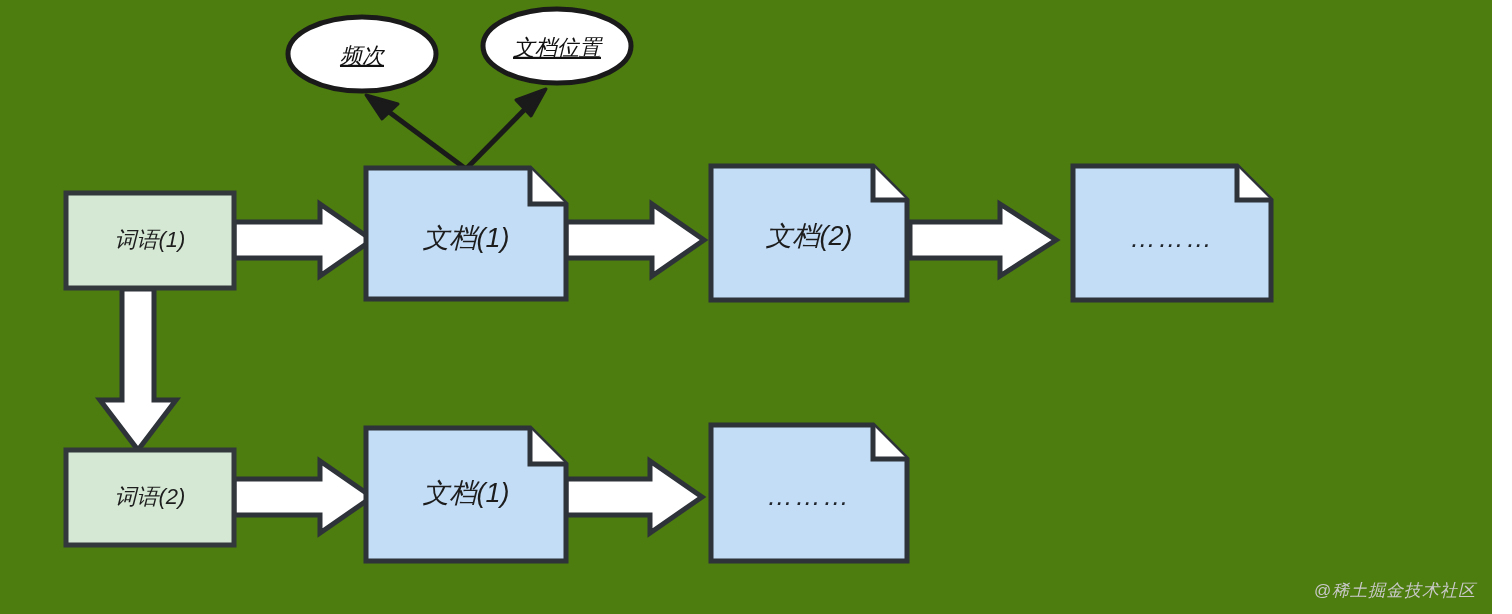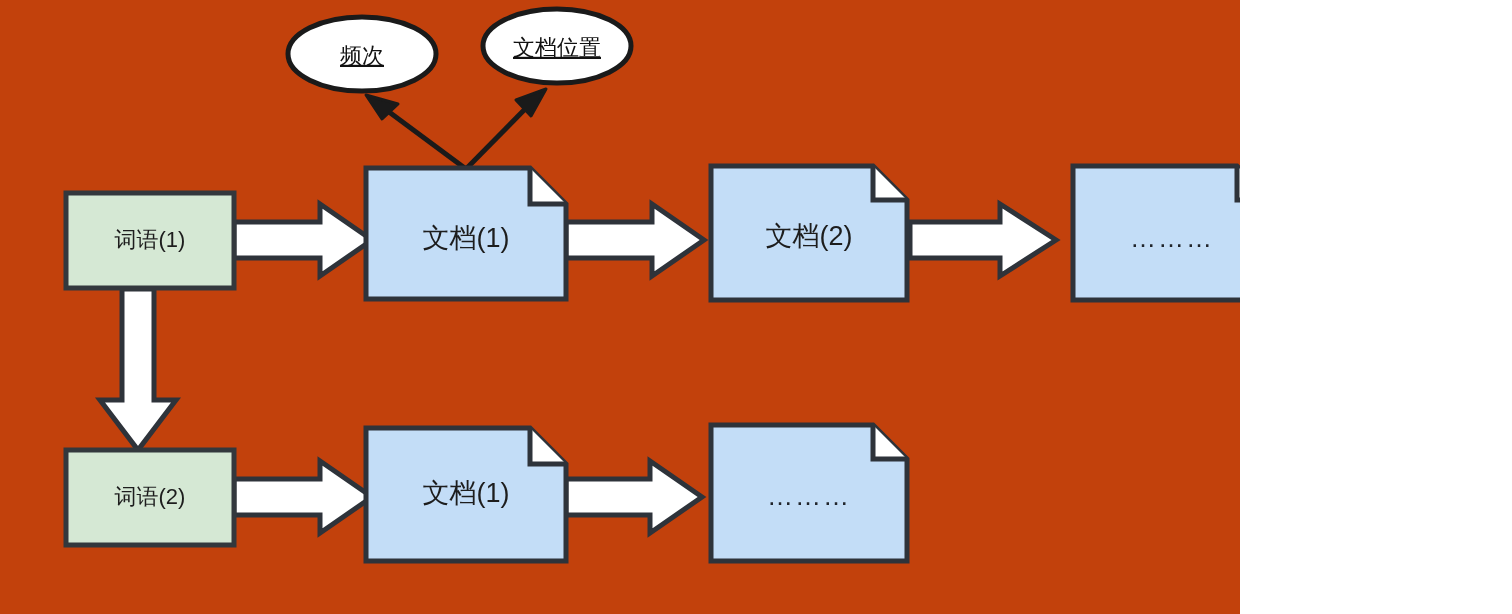--- a/index.html
+++ b/index.html
@@ -5,24 +5,25 @@
   html, body {
     margin: 0;
     padding: 0;
     background: #ffffff;
   }
   body {
     font-family: "Liberation Sans", "DejaVu Sans", sans-serif;
   }
   #canvas {
     position: relative;
-    width: 1240px;
+    width: 1492px;
     height: 614px;
-    background: #c2410c;
+    background: #4d7c0f;
     overflow: hidden;
+    font-style: italic;
   }
   #diagram {
     position: absolute;
     left: 0;
     top: 0;
   }
   .node-label {
     font-family: "Liberation Sans", "DejaVu Sans", sans-serif;
     font-size: 27px;
     fill: #1d1d1d;
@@ -141,14 +142,15 @@
 
       <g>
         <path d="M 711 425 L 873 425 L 907 459 L 907 561 L 711 561 Z" fill="#c3ddf7" stroke="#2e333a" stroke-width="5" stroke-linejoin="miter"></path>
         <path d="M 873 425 L 873 459 L 907 459" fill="#ffffff" stroke="#2e333a" stroke-width="5" stroke-linejoin="miter"></path>
         <text class="ellipsis-label" x="809" y="498">………</text>
       </g>
     </g>
 
   </svg>
 
+  <div class="watermark">@稀土掘金技术社区</div>
 
 </div>
 
 </body></html>

